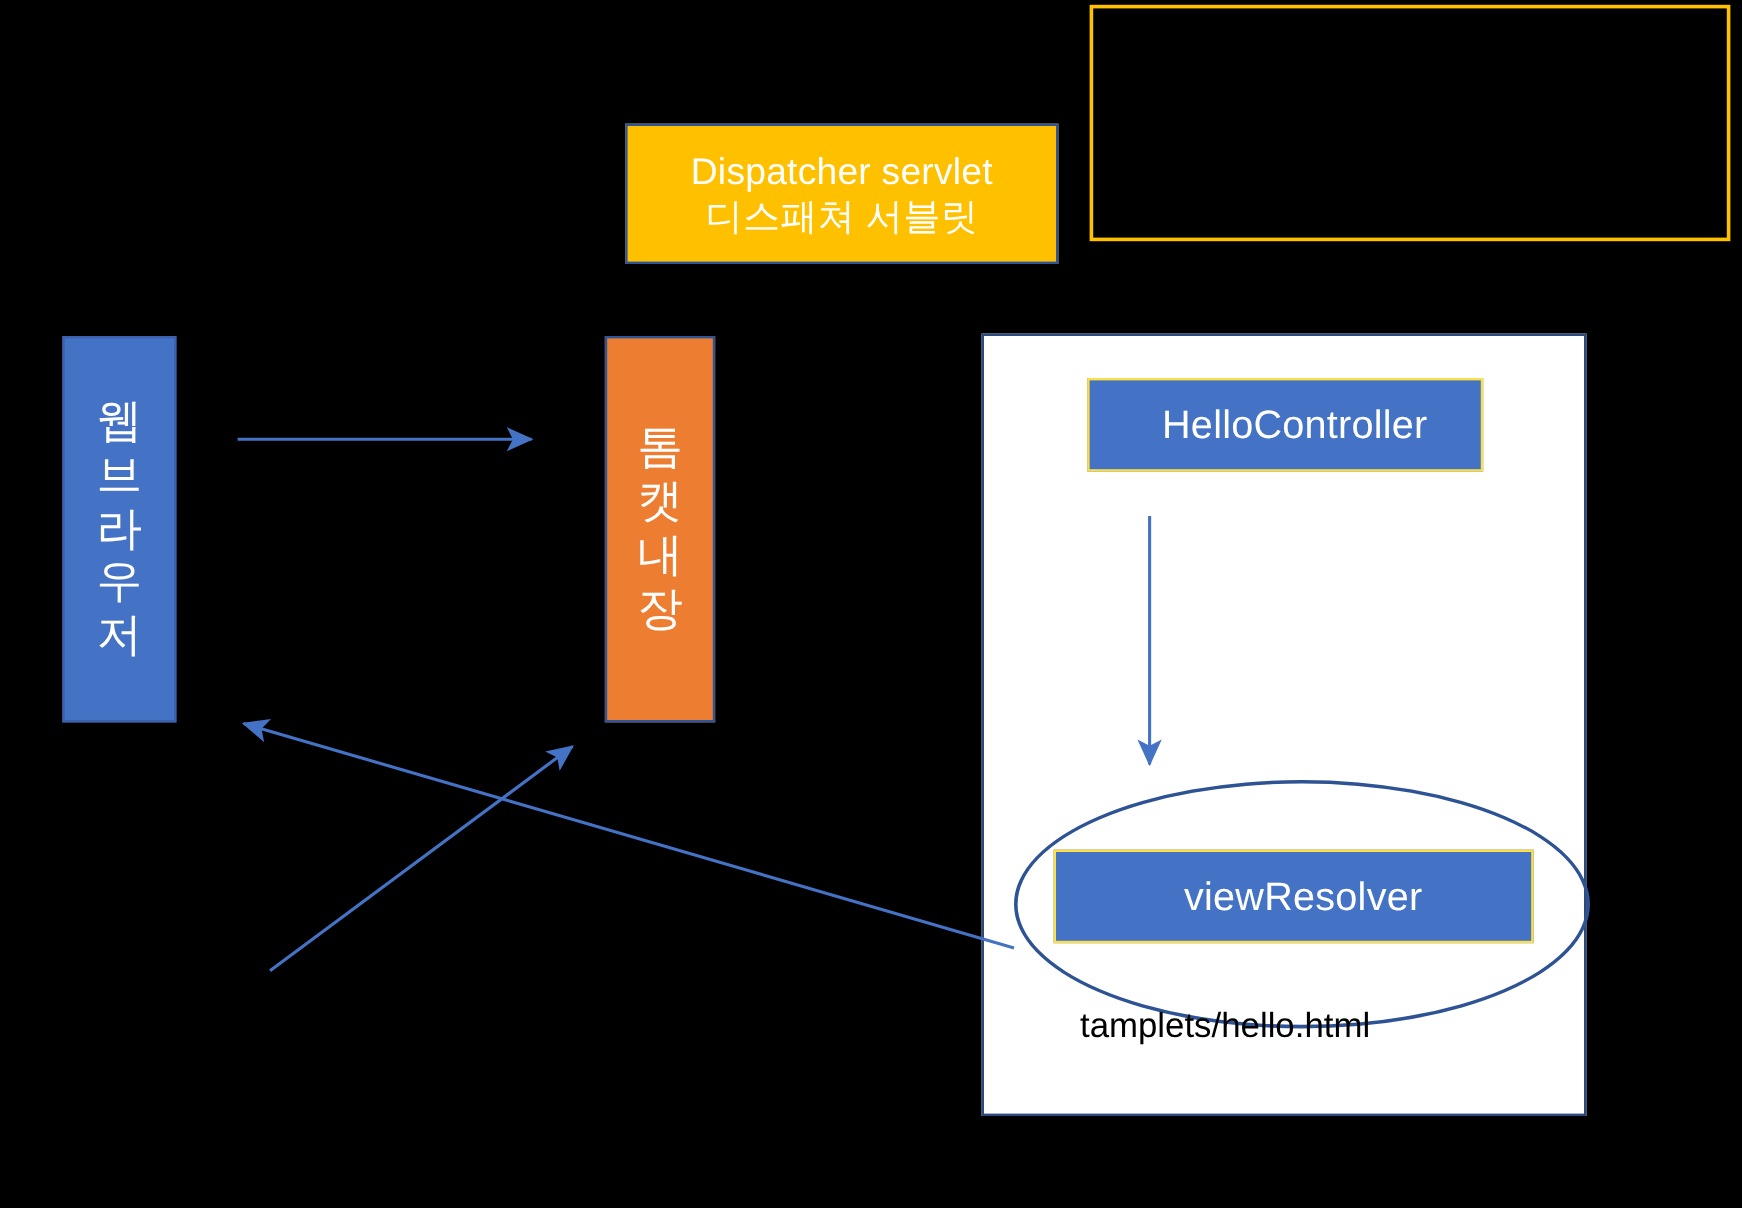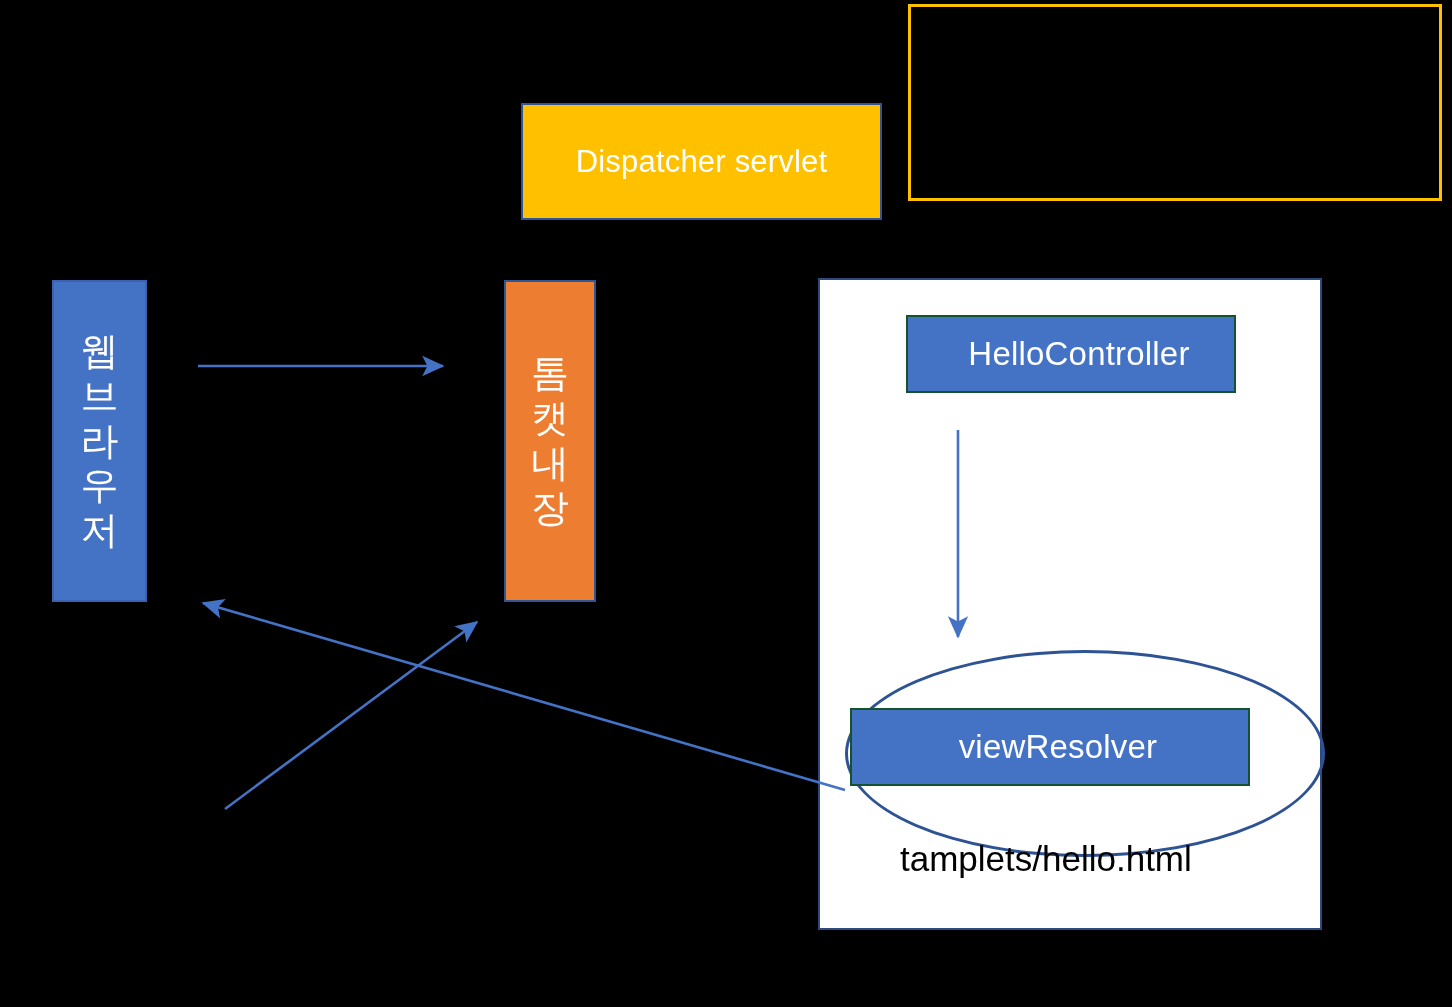--- a/index.html
+++ b/index.html
@@ -60,67 +60,68 @@
   
   .white-panel {
     left: 818px; top: 278px; width: 504px; height: 652px;
     background: #FFFFFF;
     border: 2px solid #2E4A7D;
   }
 
   
   .blue-box {
     background: #4472C4;
-    border: 2px solid #14532d;
+    border: 2px solid #fde047;
     color: #FFFFFF;
     display: flex; align-items: center; justify-content: center;
     font-size: 33px;
     letter-spacing: 0.2px;
     padding-left: 16px;
   }
   .hello-controller-box {
     left: 906px; top: 315px; width: 330px; height: 78px;
   }
   .view-resolver-box {
-    left: 850px; top: 708px; width: 400px; height: 78px;
+    left: 878px; top: 708px; width: 400px; height: 78px;
   }
 
   
   .ellipse {
     left: 845px; top: 650px; width: 480px; height: 207px;
     border: 3px solid #2E5395;
     border-radius: 50%;
     background: transparent;
   }
 
   
   .plain-text {
     color: #000000;
     font-size: 33px;
     line-height: 1.38;
     white-space: pre-line;
   }
   .return-text { left: 1027px; top: 455px; width: 290px; }
-  .template-text { left: 900px; top: 835px; width: 400px; font-size: 35px; }
+  .template-text { left: 900px; top: 835px; width: 400px; font-size: 29px; }
 
   
   .arrows {
     left: 0; top: 0; width: 1452px; height: 1007px;
     pointer-events: none;
   }
 </style>
 </head>
 <body>
 
 <div id="canvas">
 
   <div class="abs gold-outline-box"></div>
 
   <div class="abs dispatcher-box">
     <span>Dispatcher servlet</span>
+    <span>디스패쳐 서블릿</span>
   </div>
 
   <div class="abs vbox browser-box">
     <span class="vtext">
       <span>웹</span><br>
       <span>브</span><br>
       <span>라</span><br>
       <span>우</span><br>
       <span>저</span>
     </span>

